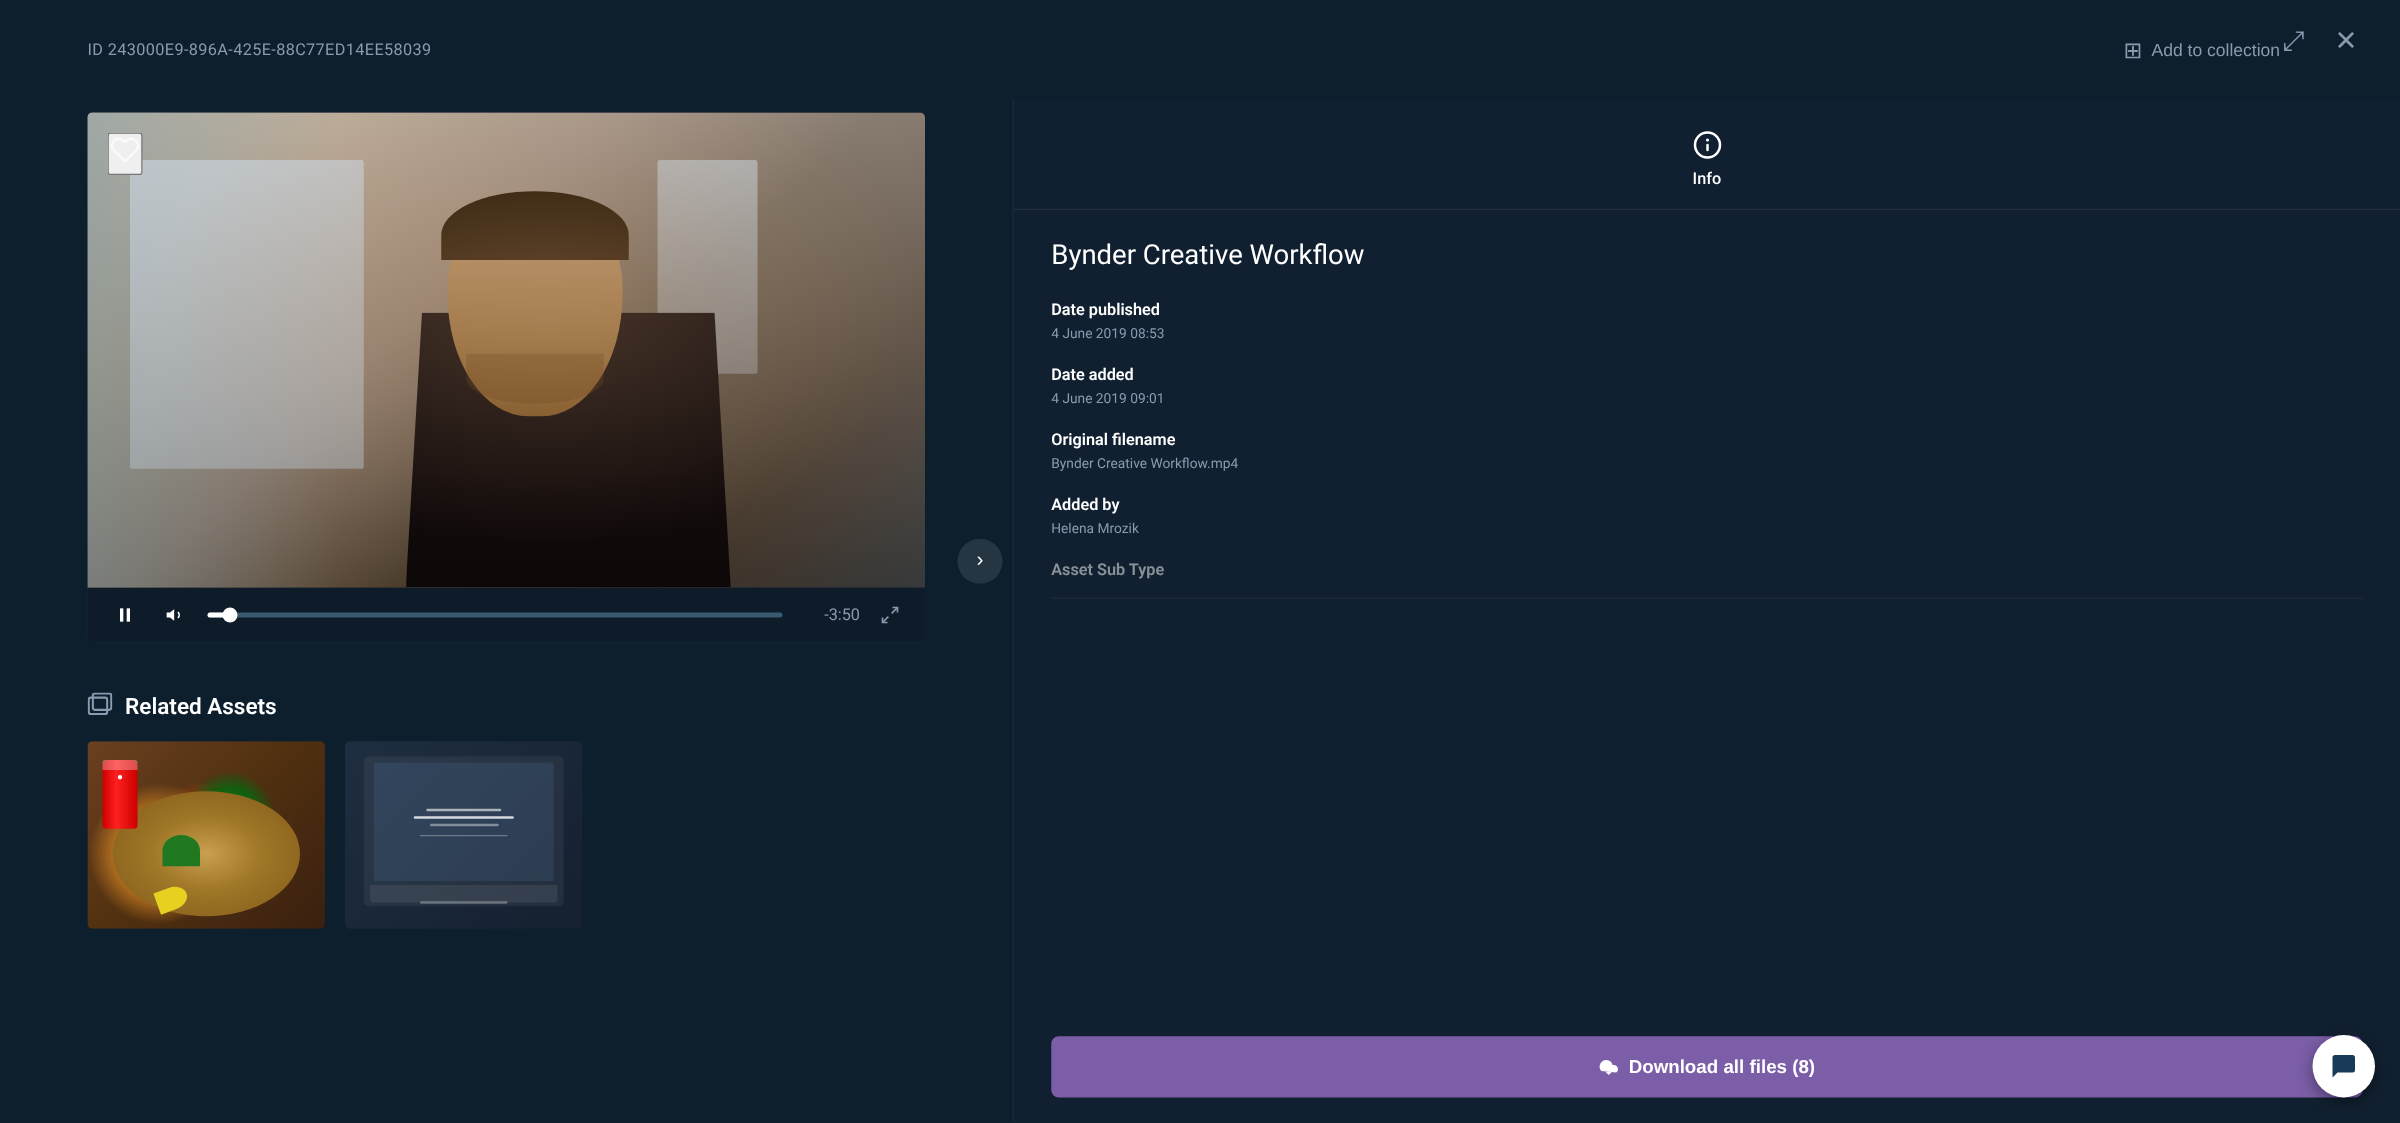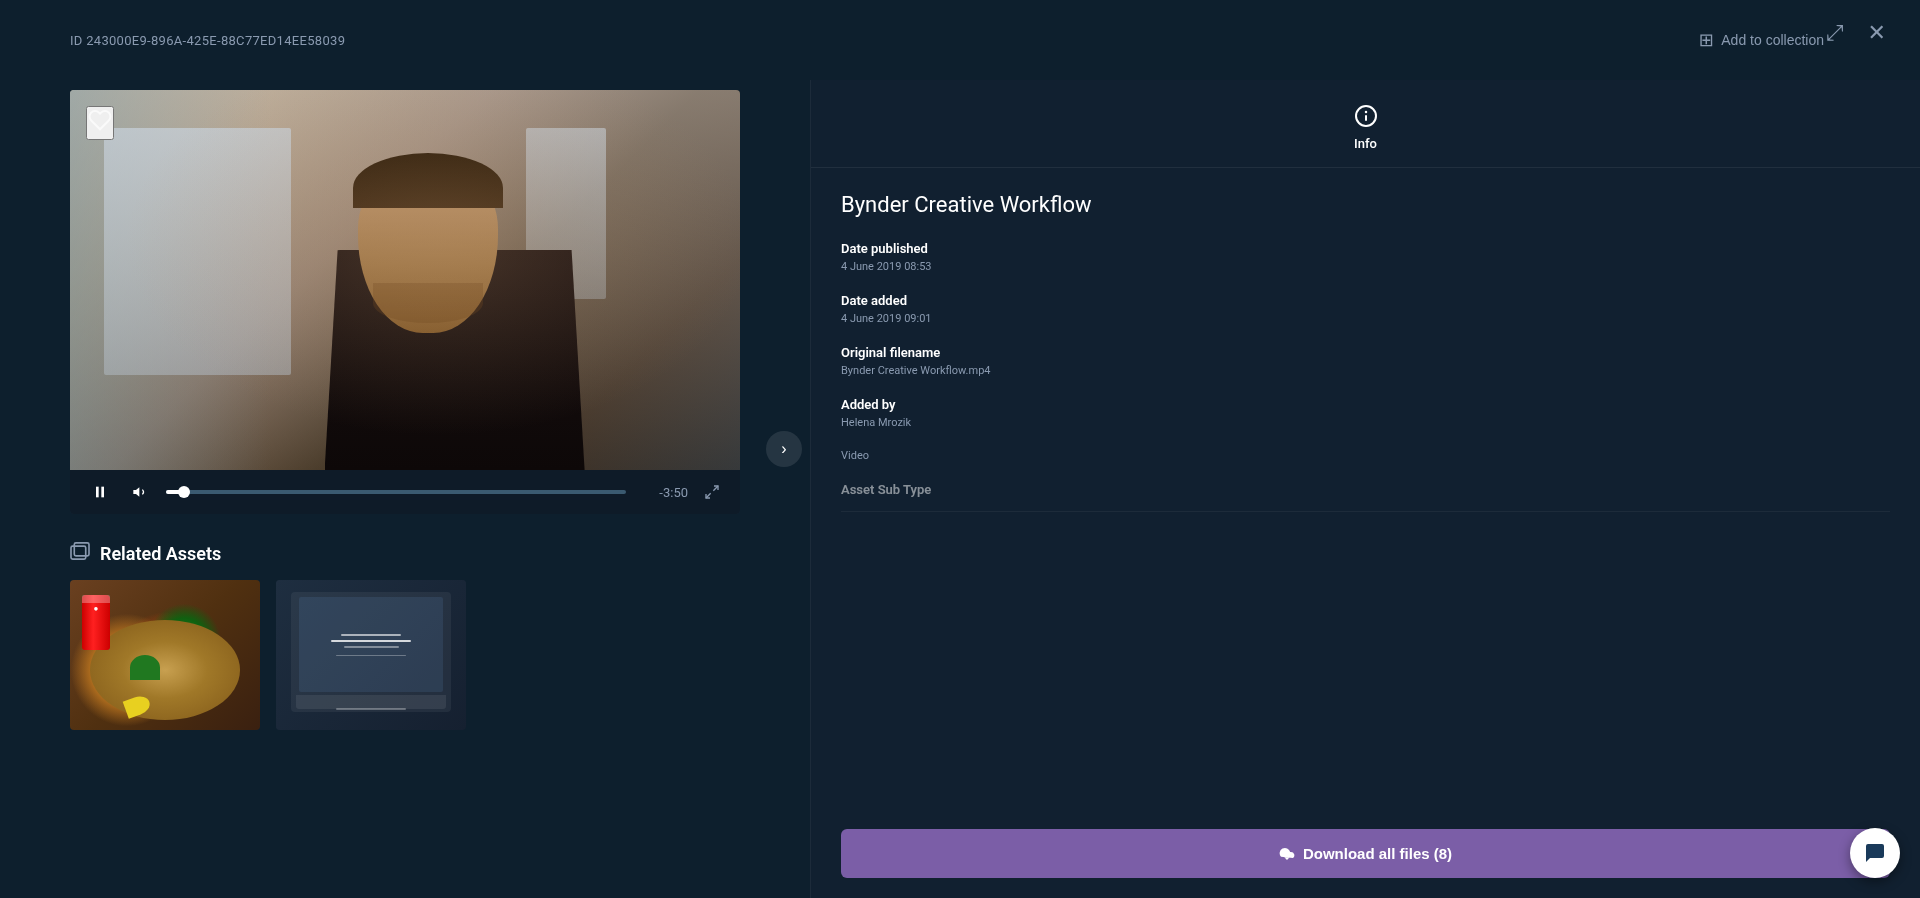--- a/index.html
+++ b/index.html
@@ -209,21 +209,21 @@
       cursor: pointer;
       font-size: 16px;
       display: flex;
       align-items: center;
       justify-content: center;
       padding: 4px;
     }
 
     
     .related-assets {
-      margin-top: 28px;
+      margin-top: 40px;
     }
 
     .related-assets-header {
       display: flex;
       align-items: center;
       gap: 10px;
       margin-bottom: 16px;
     }
 
     .related-assets-icon {
@@ -608,21 +608,20 @@
       <div class="info-field-label">Original filename</div>
       <div class="info-field-value">Bynder Creative Workflow.mp4</div>
     </div>
 
     <div class="info-field">
       <div class="info-field-label">Added by</div>
       <div class="info-field-value">Helena Mrozik</div>
     </div>
 
     <div class="info-field">
-      <div class="info-field-value">Video</div>
     </div>
 
     <div class="info-field-partial">
       <div class="info-field-label">Asset Sub Type</div>
     </div>
   </div>
 
   <button class="download-btn">
     <svg width="16" height="16" viewBox="0 0 24 24" fill="white">
       <polyline points="8 17 12 21 16 17"></polyline>

